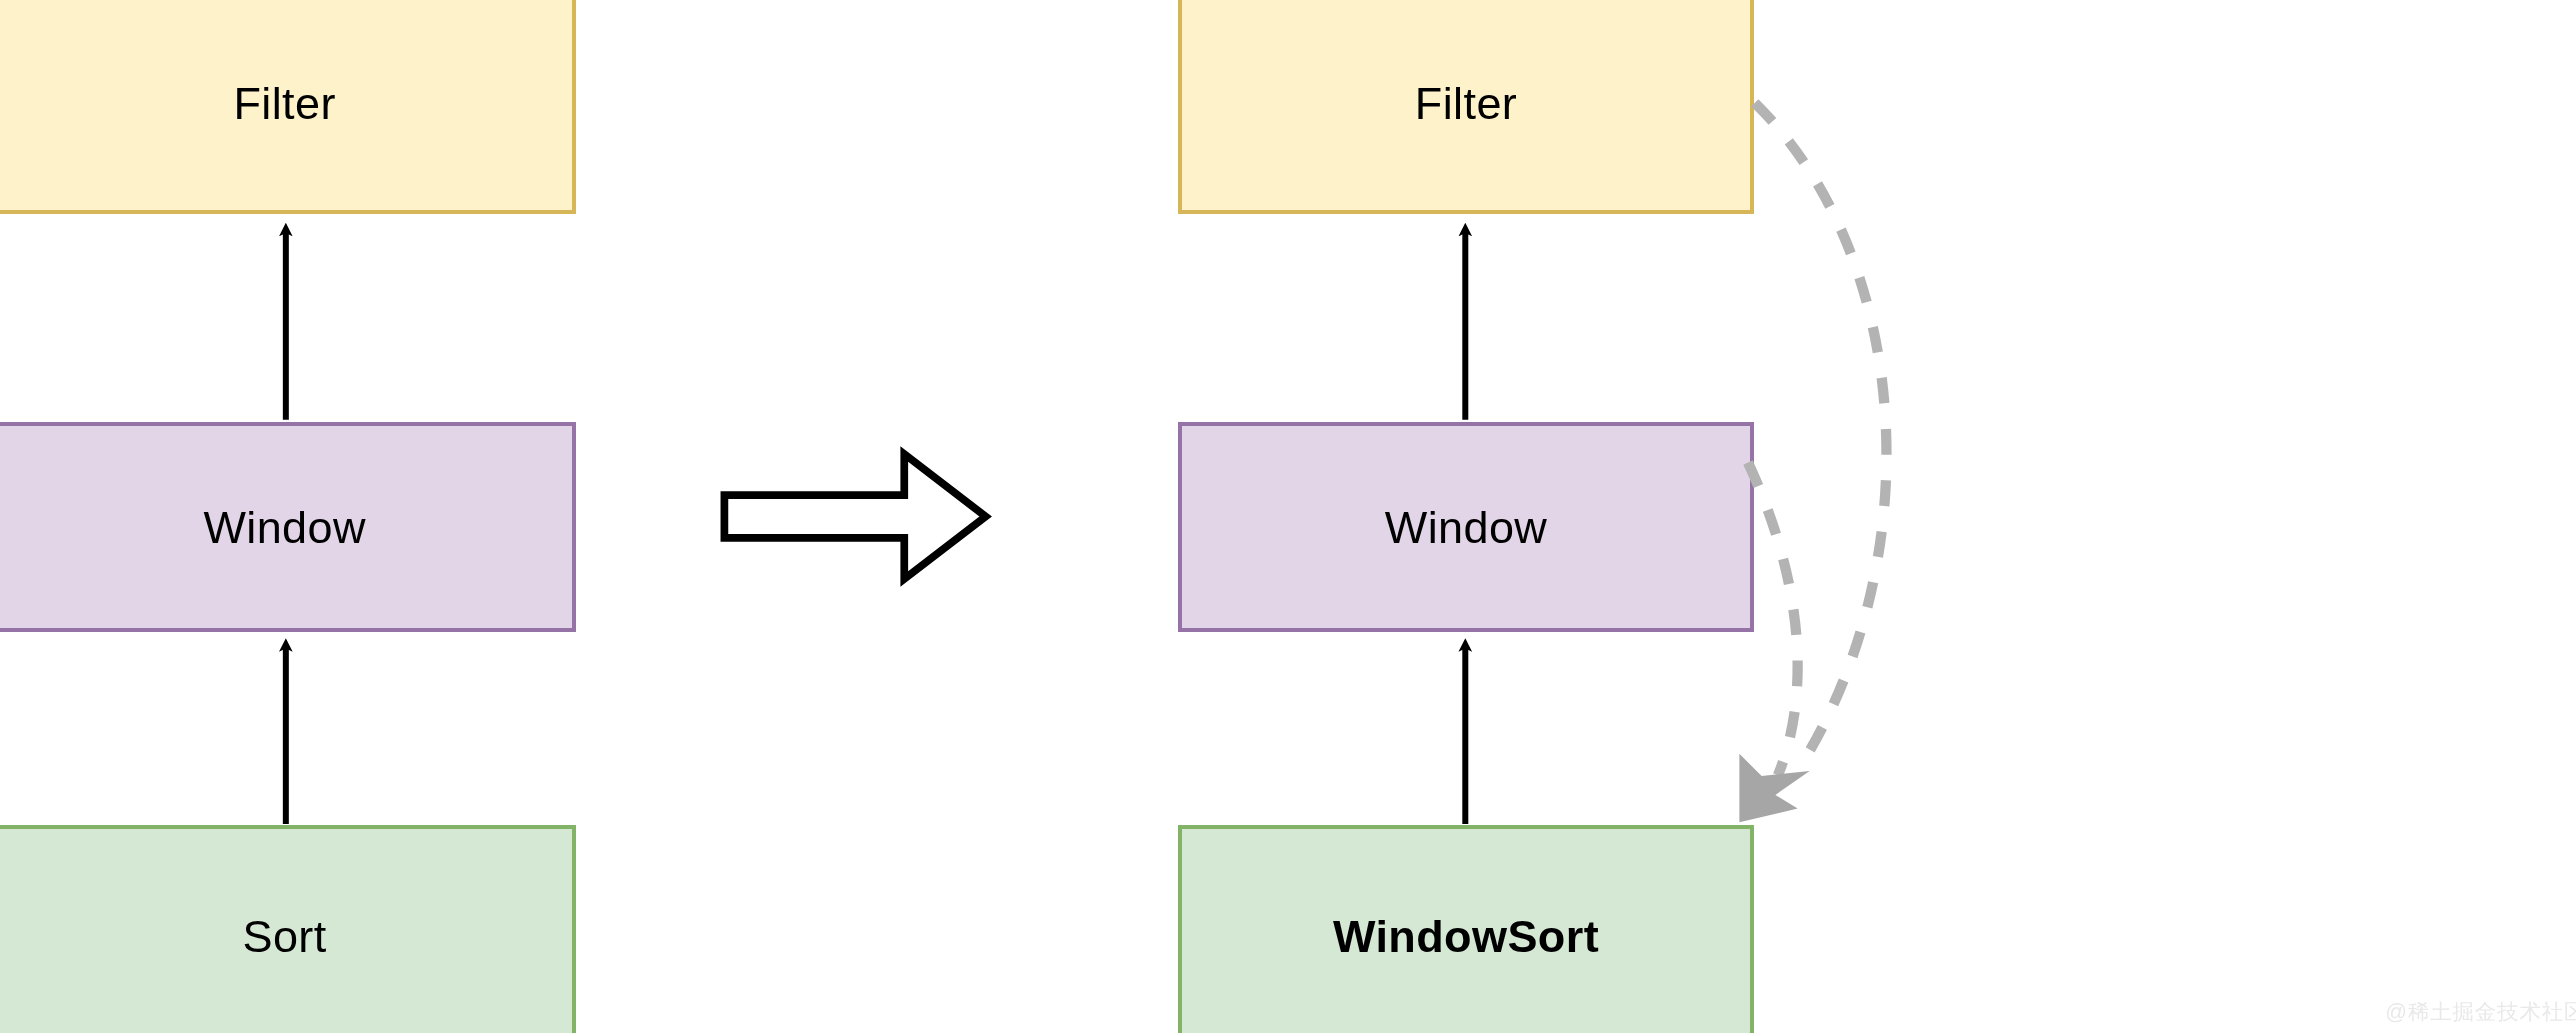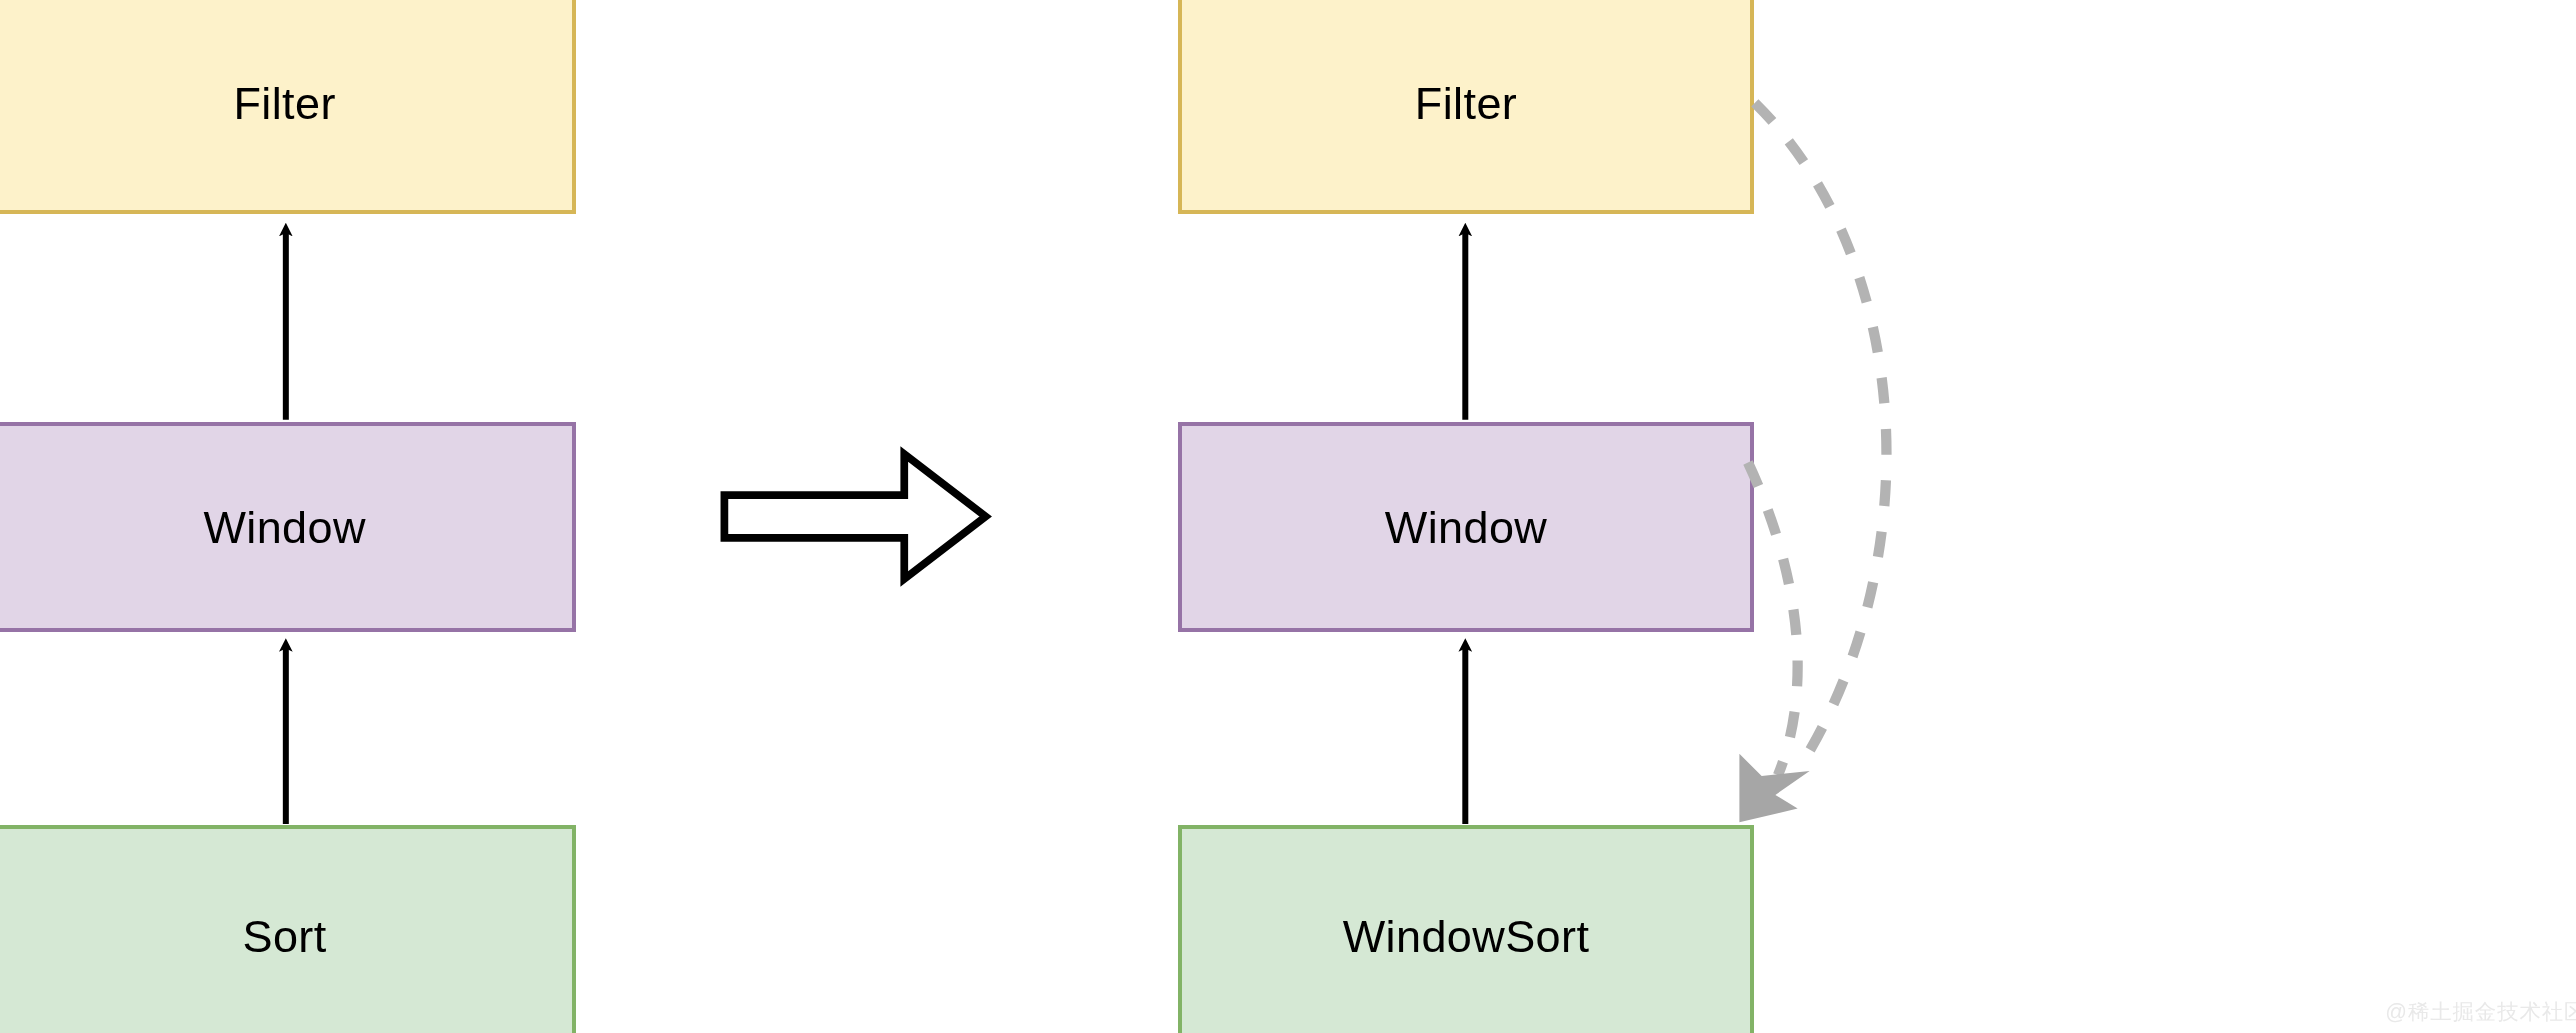--- a/index.html
+++ b/index.html
@@ -40,21 +40,21 @@
   }
   .node.window {
     background: #e1d5e7;
     border-color: #9673a6;
   }
   .node.sort {
     background: #d5e8d4;
     border-color: #82b366;
   }
   .node .label { pointer-events: none; }
-  .node.bold .label { font-weight: normal; }
+  .node.bold .label { font-weight: bold; }
 
   
   #left-filter  { left: -6.9px;  top: -6.9px;   width: 583px; height: 221px; }
   #left-window  { left: -6.9px;  top: 422px;  width: 583px; height: 210px; }
   #left-sort    { left: -6.9px;  top: 825px;  width: 583px; height: 223px; }
 
   
   #right-filter     { left: 1178px; top: -6.9px;  width: 576px; height: 221px; }
   #right-window     { left: 1178px; top: 422px; width: 576px; height: 210px; }
   #right-windowsort { left: 1178px; top: 825px; width: 576px; height: 223px; }

